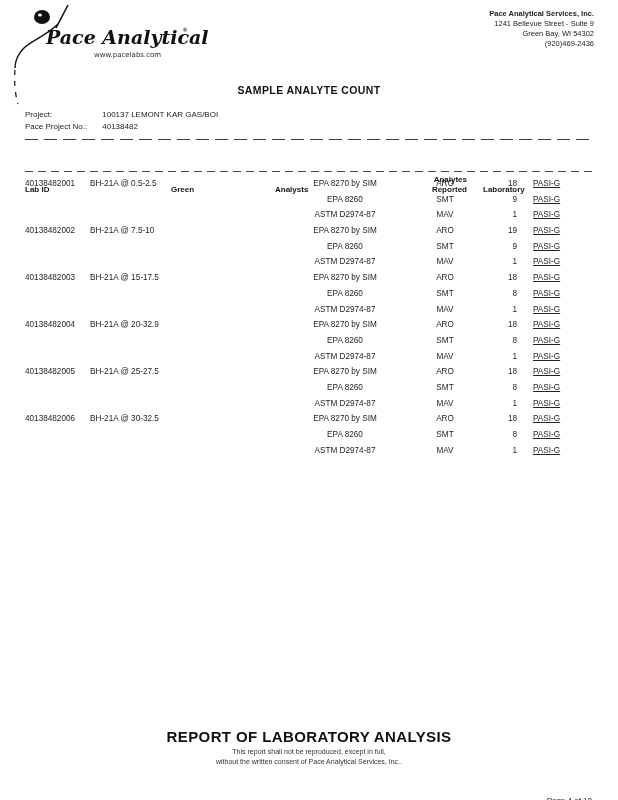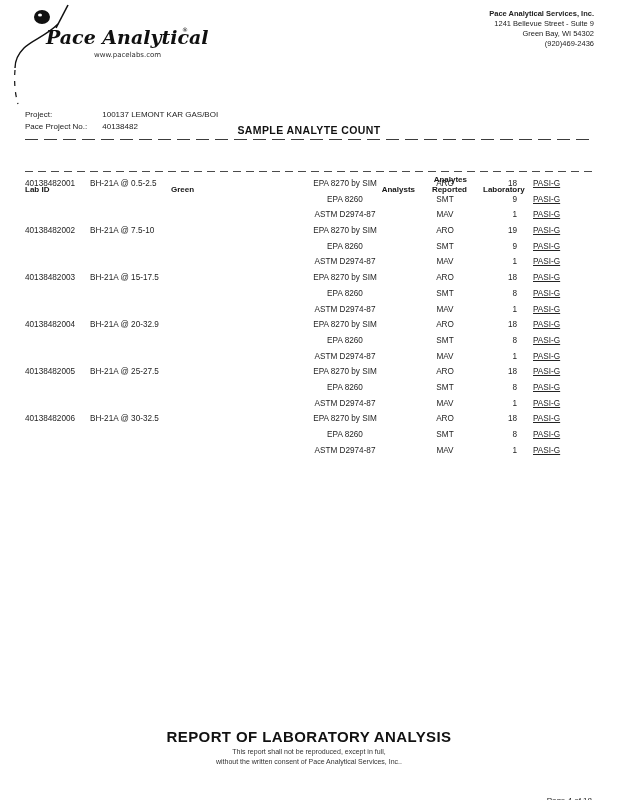--- a/index.html
+++ b/index.html
@@ -10,38 +10,38 @@
   }
   .page{position:absolute;inset:0;background:#fff;}
 
   
   .logo-wrap{position:absolute;top:2px;left:6px;width:210px;height:120px;}
   .address{position:absolute;top:9px;right:24px;text-align:right;font-size:7.5px;line-height:10px;color:#222;}
   .address .co{font-weight:bold;}
 
   
   .doc-title{position:absolute;top:84px;left:0;width:100%;text-align:center;
-    font-size:10.5px;font-weight:bold;letter-spacing:.4px;color:#111;margin-top:40px;}
+    font-size:10.5px;font-weight:bold;letter-spacing:.4px;color:#111;}
   .proj{position:absolute;left:25px;font-size:8px;color:#222;}
   .proj .lab{display:inline-block;width:75px;}
   .proj-row1{top:110px;}
   .proj-row2{top:122px;}
 
   
   .dash-line{position:absolute;left:25px;width:570px;height:1px;
     background:repeating-linear-gradient(90deg,#3c3c3c 0 13px,transparent 13px 19px);}
   .dash-line.l1{top:139px;}
   .dash-line.l2{top:171px;background:repeating-linear-gradient(90deg,#4a4a4a 0 8px,transparent 8px 13px);}
 
   
   .thead,.trow{display:grid;grid-template-columns:65px 185px 140px 60px 50px 70px;width:570px;}
   .thead{position:absolute;left:25px;top:141px;height:28px;font-size:8px;font-weight:bold;color:#161616;}
   .thead .h{align-self:end;padding-bottom:2px;}
   .h-method{text-align:center;}
-  .h-analysts{text-align:right;margin-top:44px;}
+  .h-analysts{text-align:left;margin-top:44px;}
   .h-count{text-align:right;padding-right:8px;line-height:9.5px;}
   .h-laboratory{padding-left:8px;}
   .tbody{position:absolute;left:25px;top:176px;}
   .trow{height:15.7px;line-height:15.7px;font-size:8.2px;color:#242424;}
   .tcell{white-space:nowrap;overflow:hidden;}
   .c-method{text-align:center;}
   .c-analyst{text-align:center;}
   .c-count{text-align:right;padding-right:8px;}
   .c-lab2{padding-left:8px;text-decoration:underline;}
 

